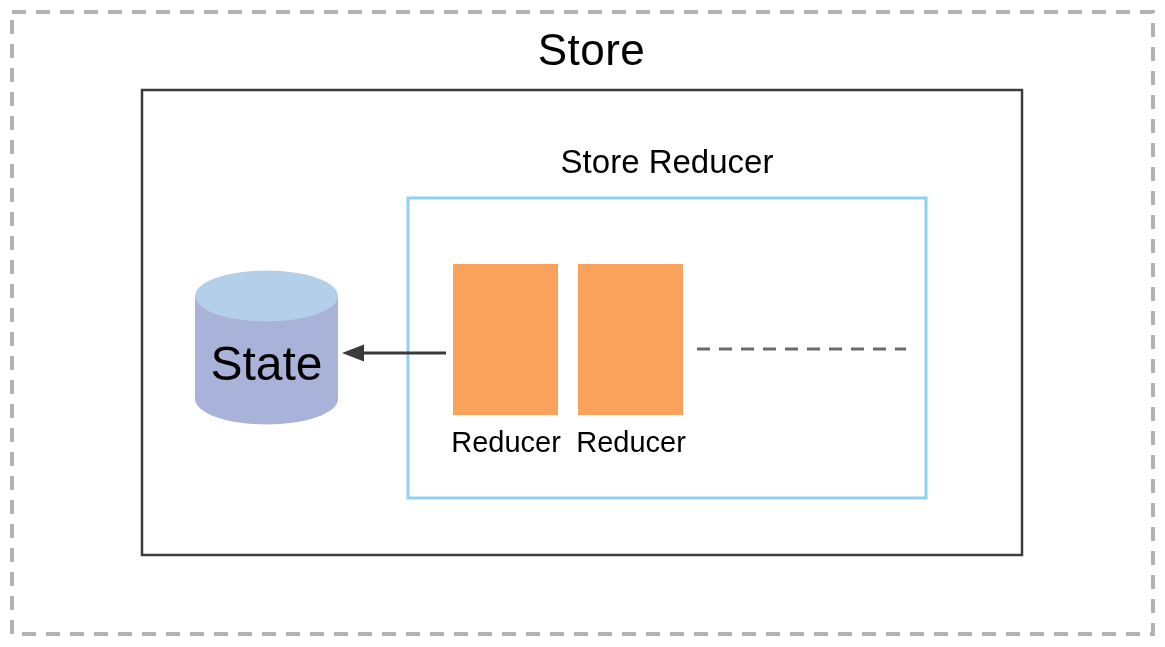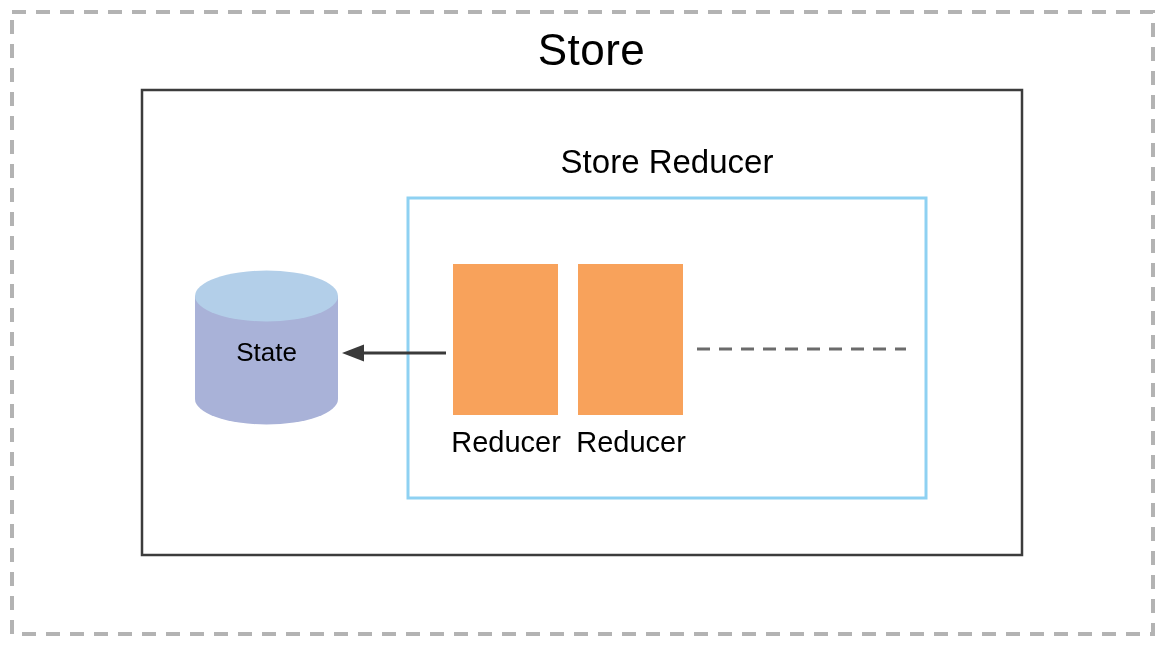--- a/index.html
+++ b/index.html
@@ -52,21 +52,21 @@
   .reducer-label-2 {
     left: 558px;
     width: 146px;
     top: 427px;
     font-size: 29px;
   }
   .state-label {
     left: 195px;
     width: 143px;
     top: 338px;
-    font-size: 26px;
+    font-size: 48px;
   }
 </style>
 </head>
 <body>
 
 <div class="canvas">
 
   <svg class="shapes-svg" viewBox="0 0 1165 647">
 
     <rect x="12" y="12" width="1141" height="622" fill="none" stroke-width="4" stroke-dasharray="14 10" stroke="#b3b3b3"></rect>

